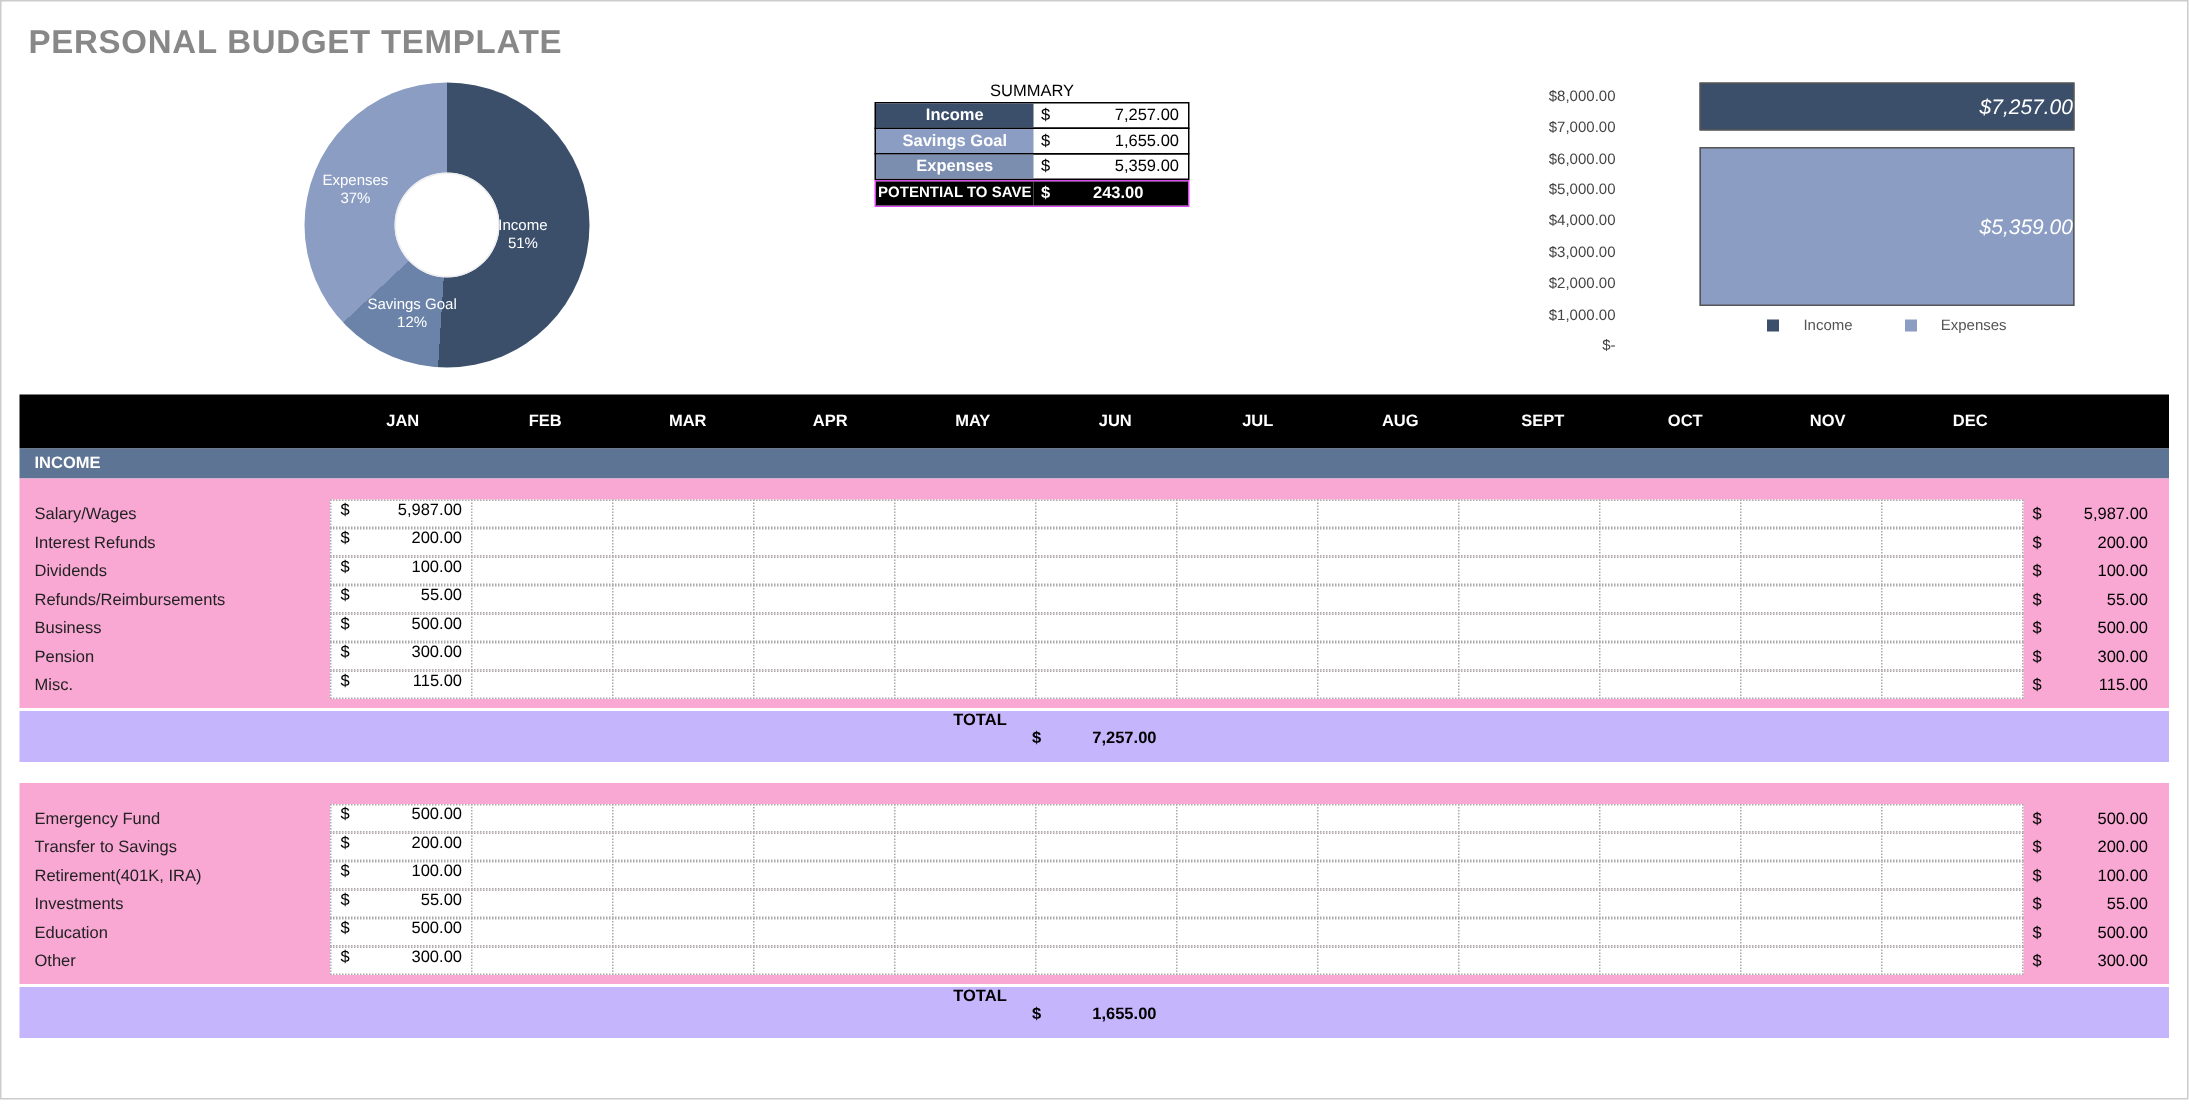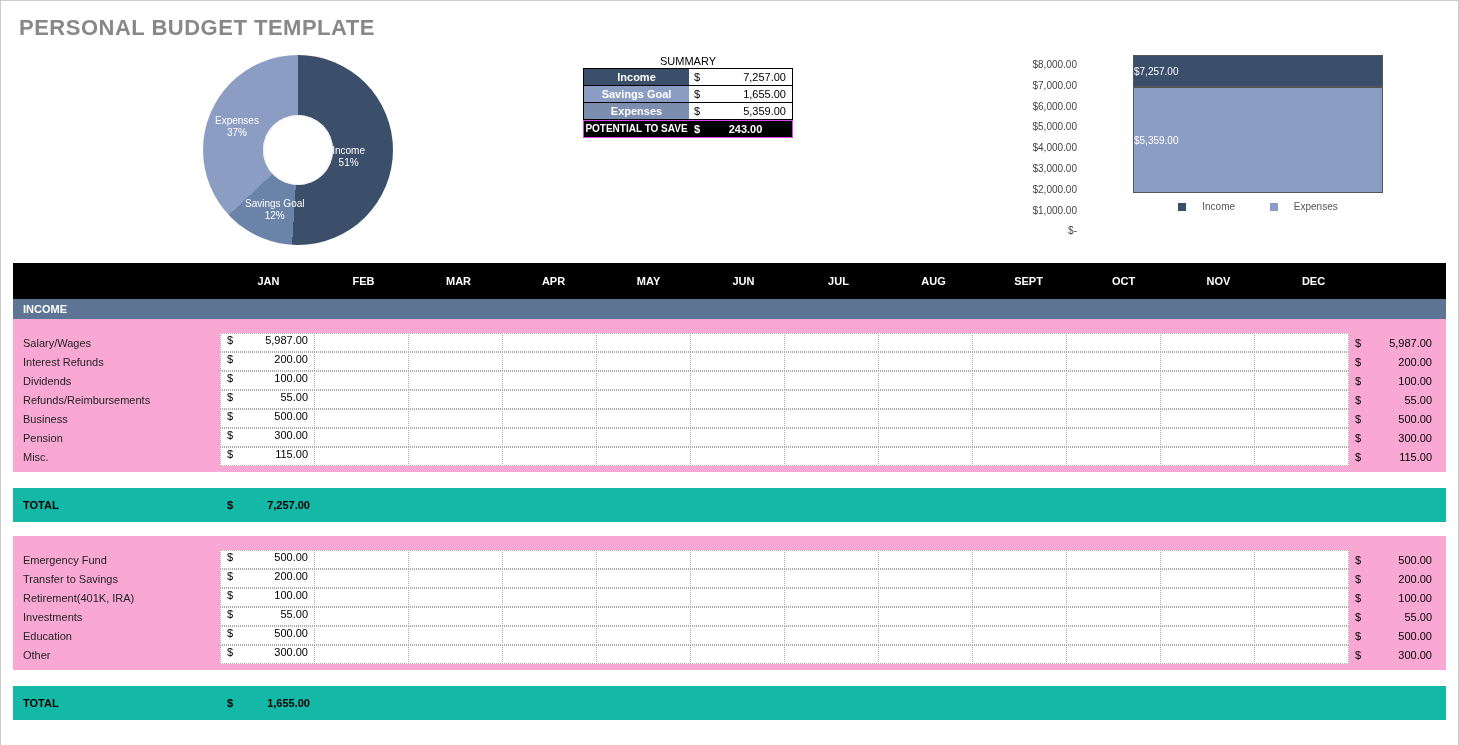--- a/index.html
+++ b/index.html
@@ -26,43 +26,43 @@
   .pot-row { display:flex; border:1px solid #d946ef;}
   .pot-row .lbl { width:105px; text-align:center; background:#000; color:#fff; font-weight:bold; padding:2px 0; font-size:10px;}
   .pot-row .val { flex:1; display:flex; background:#000; color:#fff; font-weight:bold;}
   .pot-row .dollar { width:16px; text-align:center; padding:2px 0;}
   .pot-row .num { flex:1; text-align:center; padding:2px 6px 2px 0;}
   
   .chart-area { position:relative; margin-left:220px; display:flex; align-items:flex-start; }
   .yaxis { width:70px; text-align:right; font-size:10px; color:#444; }
   .yaxis div { height:20.8px; line-height:20.8px; padding-right:6px; }
   .bar-chart { width:250px; margin-left:50px; }
-  .bar { position:relative; text-align:center; color:#fff; font-size:10px; display:flex; align-items:center; justify-content:flex-start; border:1px solid #555;}
+  .bar { position:relative; text-align:center; color:#fff; font-size:14px; display:flex; align-items:center; justify-content:flex-end; border:1px solid #555;font-style:italic;}
   .bar.income { height:32px; background:#3b4f6b; }
-  .bar.expenses { height:106px; background:#8b9dc3; }
+  .bar.expenses { height:106px; background:#8b9dc3;margin-top:11px; }
   .bar-legend { text-align:center; margin-top:8px; font-size:10px; color:#555;}
   .bar-legend span { margin: 0 8px; }
   .sq { display:inline-block; width:8px; height:8px; vertical-align:middle; margin-right:3px; }
   
   .months { background:#000; color:#fff; font-weight:bold; display:flex; margin-top:18px; height:36px; align-items:center; }
   .months .rowlbl { width:208px; }
   .months .mon { width:95px; text-align:center; }
   
   .section-head { background:#5e7494; color:#fff; font-weight:bold; padding:4px 10px; font-size:11px; }
   .section-body { background:#f9a8d4; padding:14px 0 6px 0; }
   .datarow { display:flex; align-items:center; height:19px; }
   .datarow .rowlbl { width:208px; padding-left:10px; font-size:11px; color:#222; }
   .datarow .cell { width:95px; height:19px; border:1px dotted #aaa; margin-left:-1px; background:#fff; display:flex; font-size:11px; }
   .datarow .cell.empty { background:#fff; }
   .datarow .cell .dollar { width:18px; text-align:center; }
   .datarow .cell .num { flex:1; text-align:right; padding-right:6px; }
   .datarow .rowtotal { width:95px; display:flex; font-size:11px; padding-left:6px;}
   .datarow .rowtotal .dollar { width:18px; text-align:left;}
   .datarow .rowtotal .num { flex:1; text-align:right; padding-right:12px;}
-  .totalrow { background:#14b8a6; height:34px; display:flex; align-items:center; margin-top:16px;}
+  .totalrow { background:#c4b5fd; height:34px; display:flex; align-items:center; margin-top:2px;flex-direction:column;}
   .totalrow .rowlbl { width:208px; padding-left:10px; font-weight:bold; }
   .totalrow .cell { width:95px; display:flex; font-weight:bold; }
   .totalrow .cell .dollar { width:18px; text-align:center;}
   .totalrow .cell .num { flex:1; text-align:right; padding-right:6px;}
   .gap { height:14px; }
 </style>
 </head>
 <body>
 
 <div class="page">

